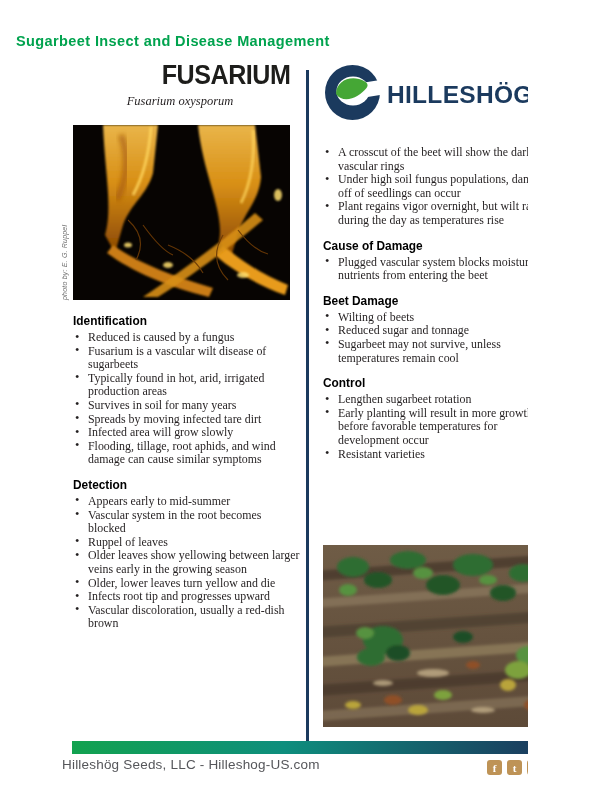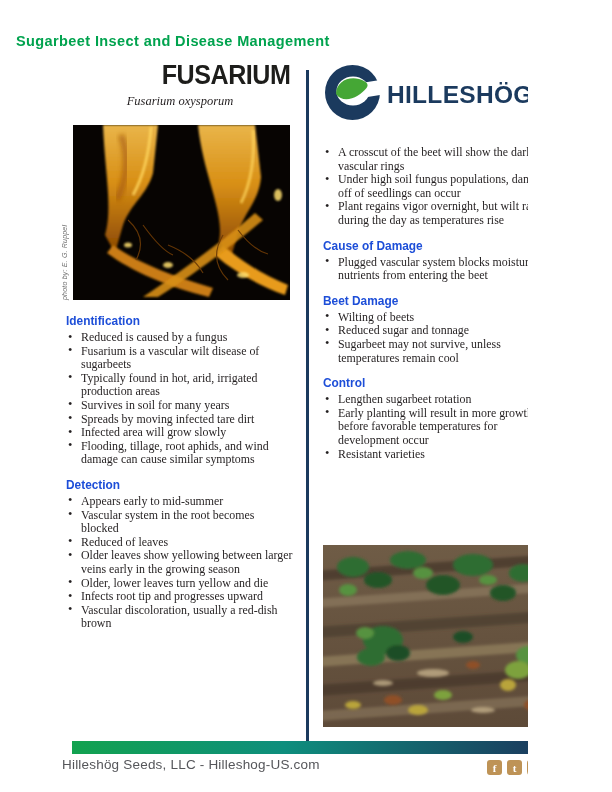--- a/index.html
+++ b/index.html
@@ -54,25 +54,25 @@
   .credit {
     position:absolute; writing-mode:vertical-rl; transform:rotate(180deg);
     font-family:"Liberation Sans", sans-serif; font-style:italic;
     font-size:7px; letter-spacing:.2px; color:#6f6f6f; white-space:nowrap;
     display:flex; justify-content:flex-start;
   }
   .credit-left  { left:61px; top:226px; height:74px; }
   .credit-right { left:541px; top:645px; height:82px; }
 
   
-  .col-left  { position:absolute; left:66px;  top:314px; width:228px; }
+  .col-left  { position:absolute; left:73px;  top:314px; width:228px; }
   .col-right { position:absolute; left:323px; top:146px; width:236px; }
   h3.section {
     margin:11px 0 3px; font-family:"Liberation Sans", sans-serif;
-    font-weight:bold; font-size:12.5px; color:#1d4ed8;
+    font-weight:bold; font-size:12.5px; color:#000000;
   }
   h3.section span { display:inline-block; transform:scaleX(.95); transform-origin:left; }
   .col-right > *:first-child, .col-left > *:first-child { margin-top:0; }
   ul.bullets { list-style:none; margin:0 0 2px 0; padding:0; font-size:11.9px; line-height:13.6px; }
   ul.bullets li { position:relative; padding-left:15px; }
   ul.bullets li::before { content:"\2022"; position:absolute; left:2px; top:-0.5px; font-size:12.5px; }
 
   
   .footer-bar {
     position:absolute; left:72px; top:741px; width:471px; height:13px;
@@ -170,21 +170,21 @@
         <li>Typically found in hot, arid, irrigated production areas</li>
         <li>Survives in soil for many years</li>
         <li>Spreads by moving infected tare dirt</li>
         <li>Infected area will grow slowly</li>
         <li>Flooding, tillage, root aphids, and wind damage can cause similar symptoms</li>
       </ul>
     <h3 class="section"><span>Detection</span></h3>
     <ul class="bullets">
         <li>Appears early to mid-summer</li>
         <li>Vascular system in the root becomes blocked</li>
-        <li>Reduced of leaves</li>
+        <li>Ruppel of leaves</li>
         <li>Older leaves show yellowing between larger veins early in the growing season</li>
         <li>Older, lower leaves turn yellow and die</li>
         <li>Infects root tip and progresses upward</li>
         <li>Vascular discoloration, usually a red-dish brown</li>
       </ul>
   </div>
 
   <div class="col-right">
     <ul class="bullets">
         <li>A crosscut of the beet will show the darkened vascular rings</li>

